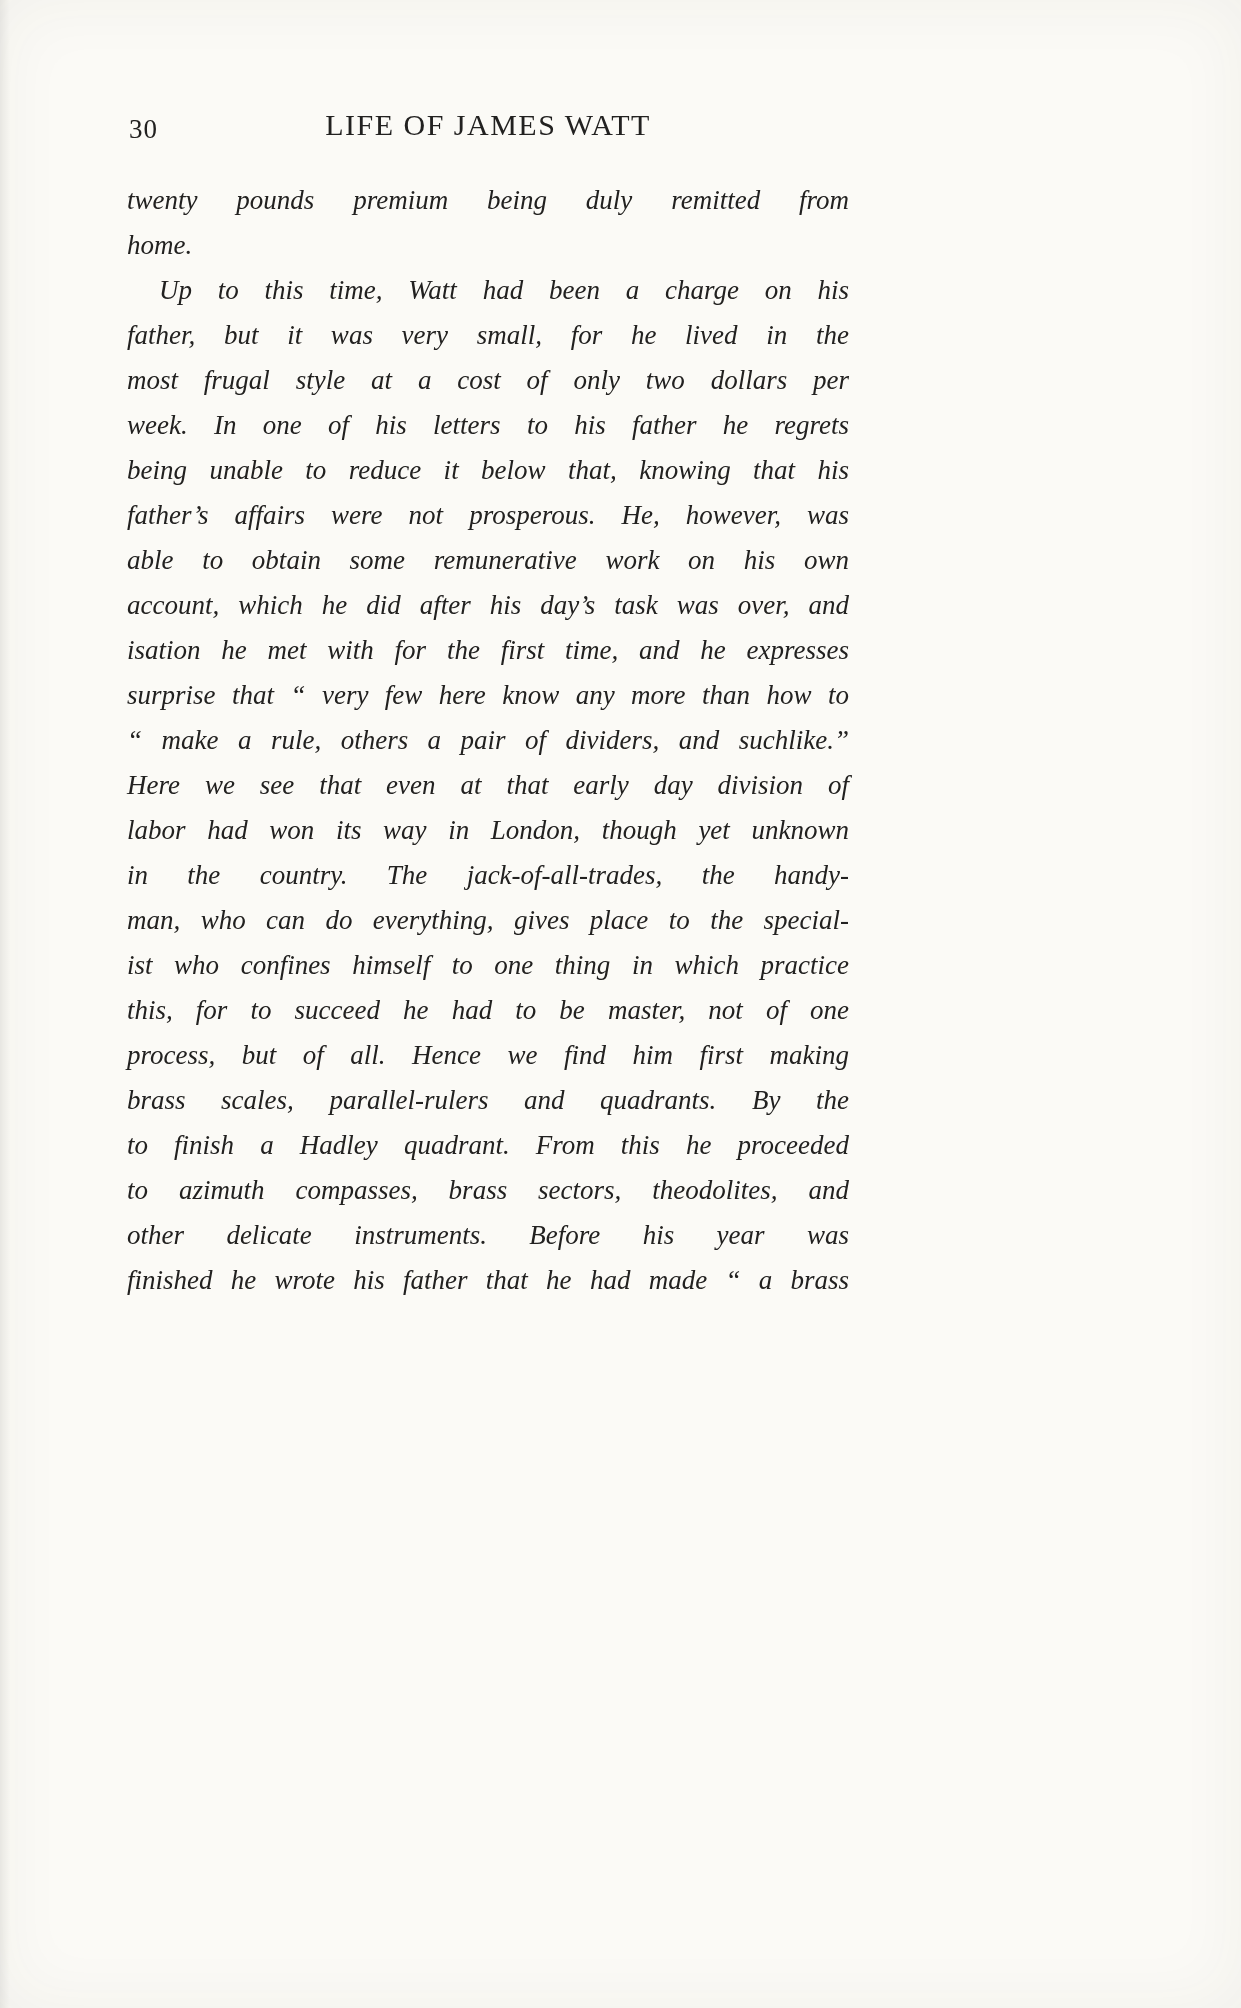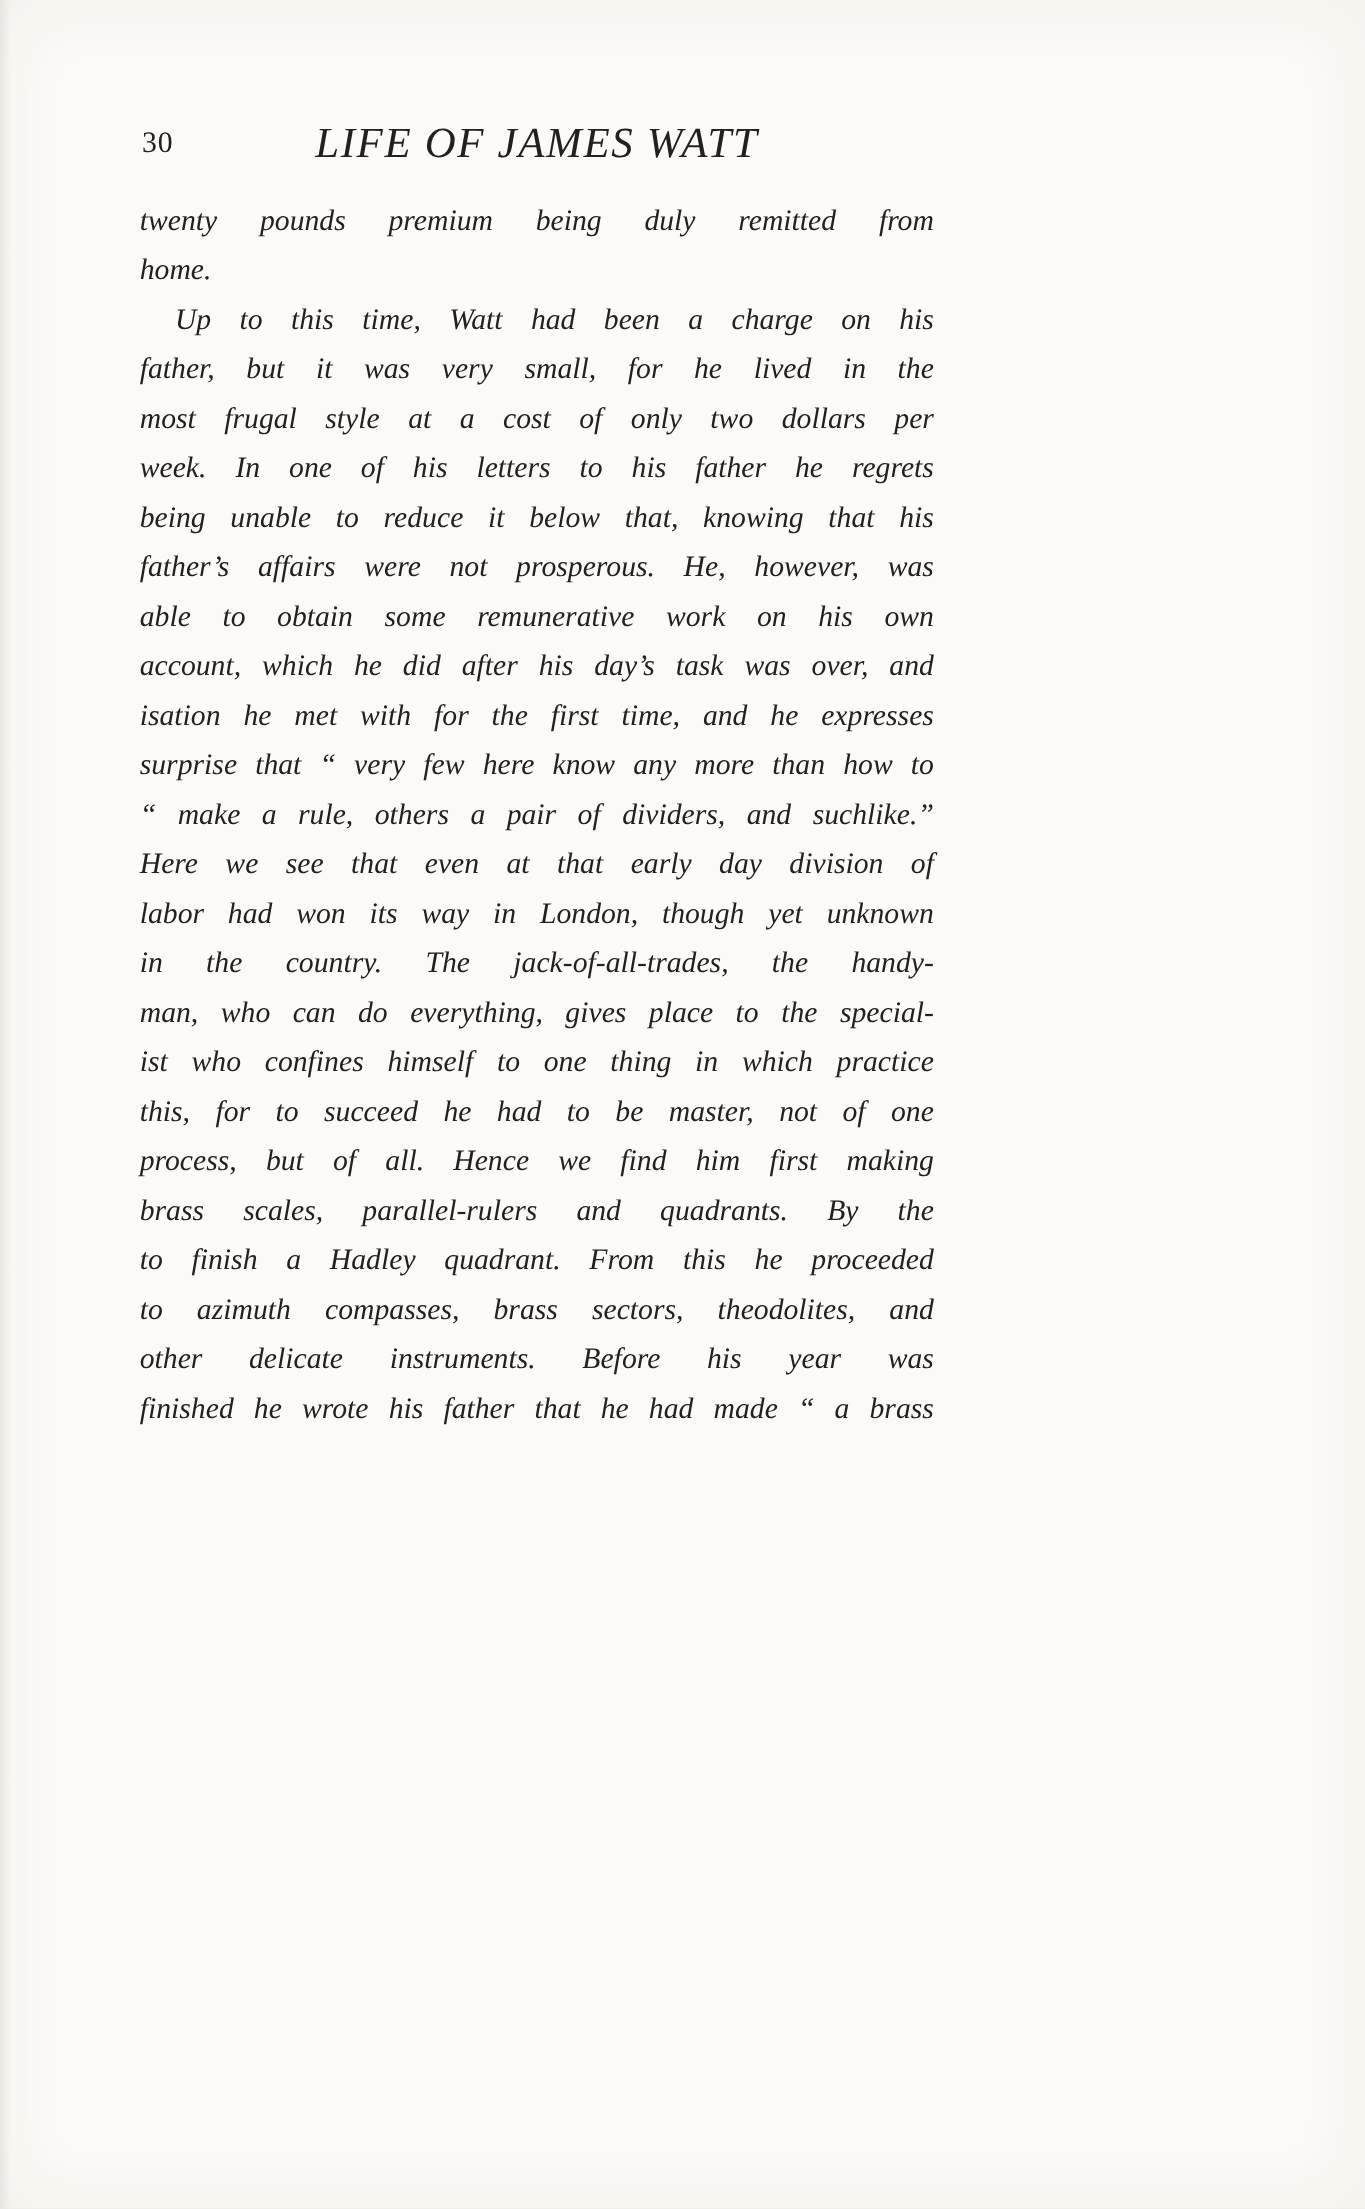--- a/index.html
+++ b/index.html
@@ -40,25 +40,24 @@
   .page-number {
     position: absolute;
     left: 2px;
     top: 8px;
     font-size: 27px;
     letter-spacing: 1px;
   }
   .header-title {
     display: block;
     text-align: center;
-    font-size: 39px;
+    font-size: 30px;
     letter-spacing: 1.5px;
     padding-top: 2px;
     white-space: nowrap;
-    font-style: italic;
   }
   .body-text {
     font-size: 27px;
     font-style: italic;
   }
   .line {
     line-height: 45px;
     height: 45px;
     text-align: justify;
     text-align-last: justify;

